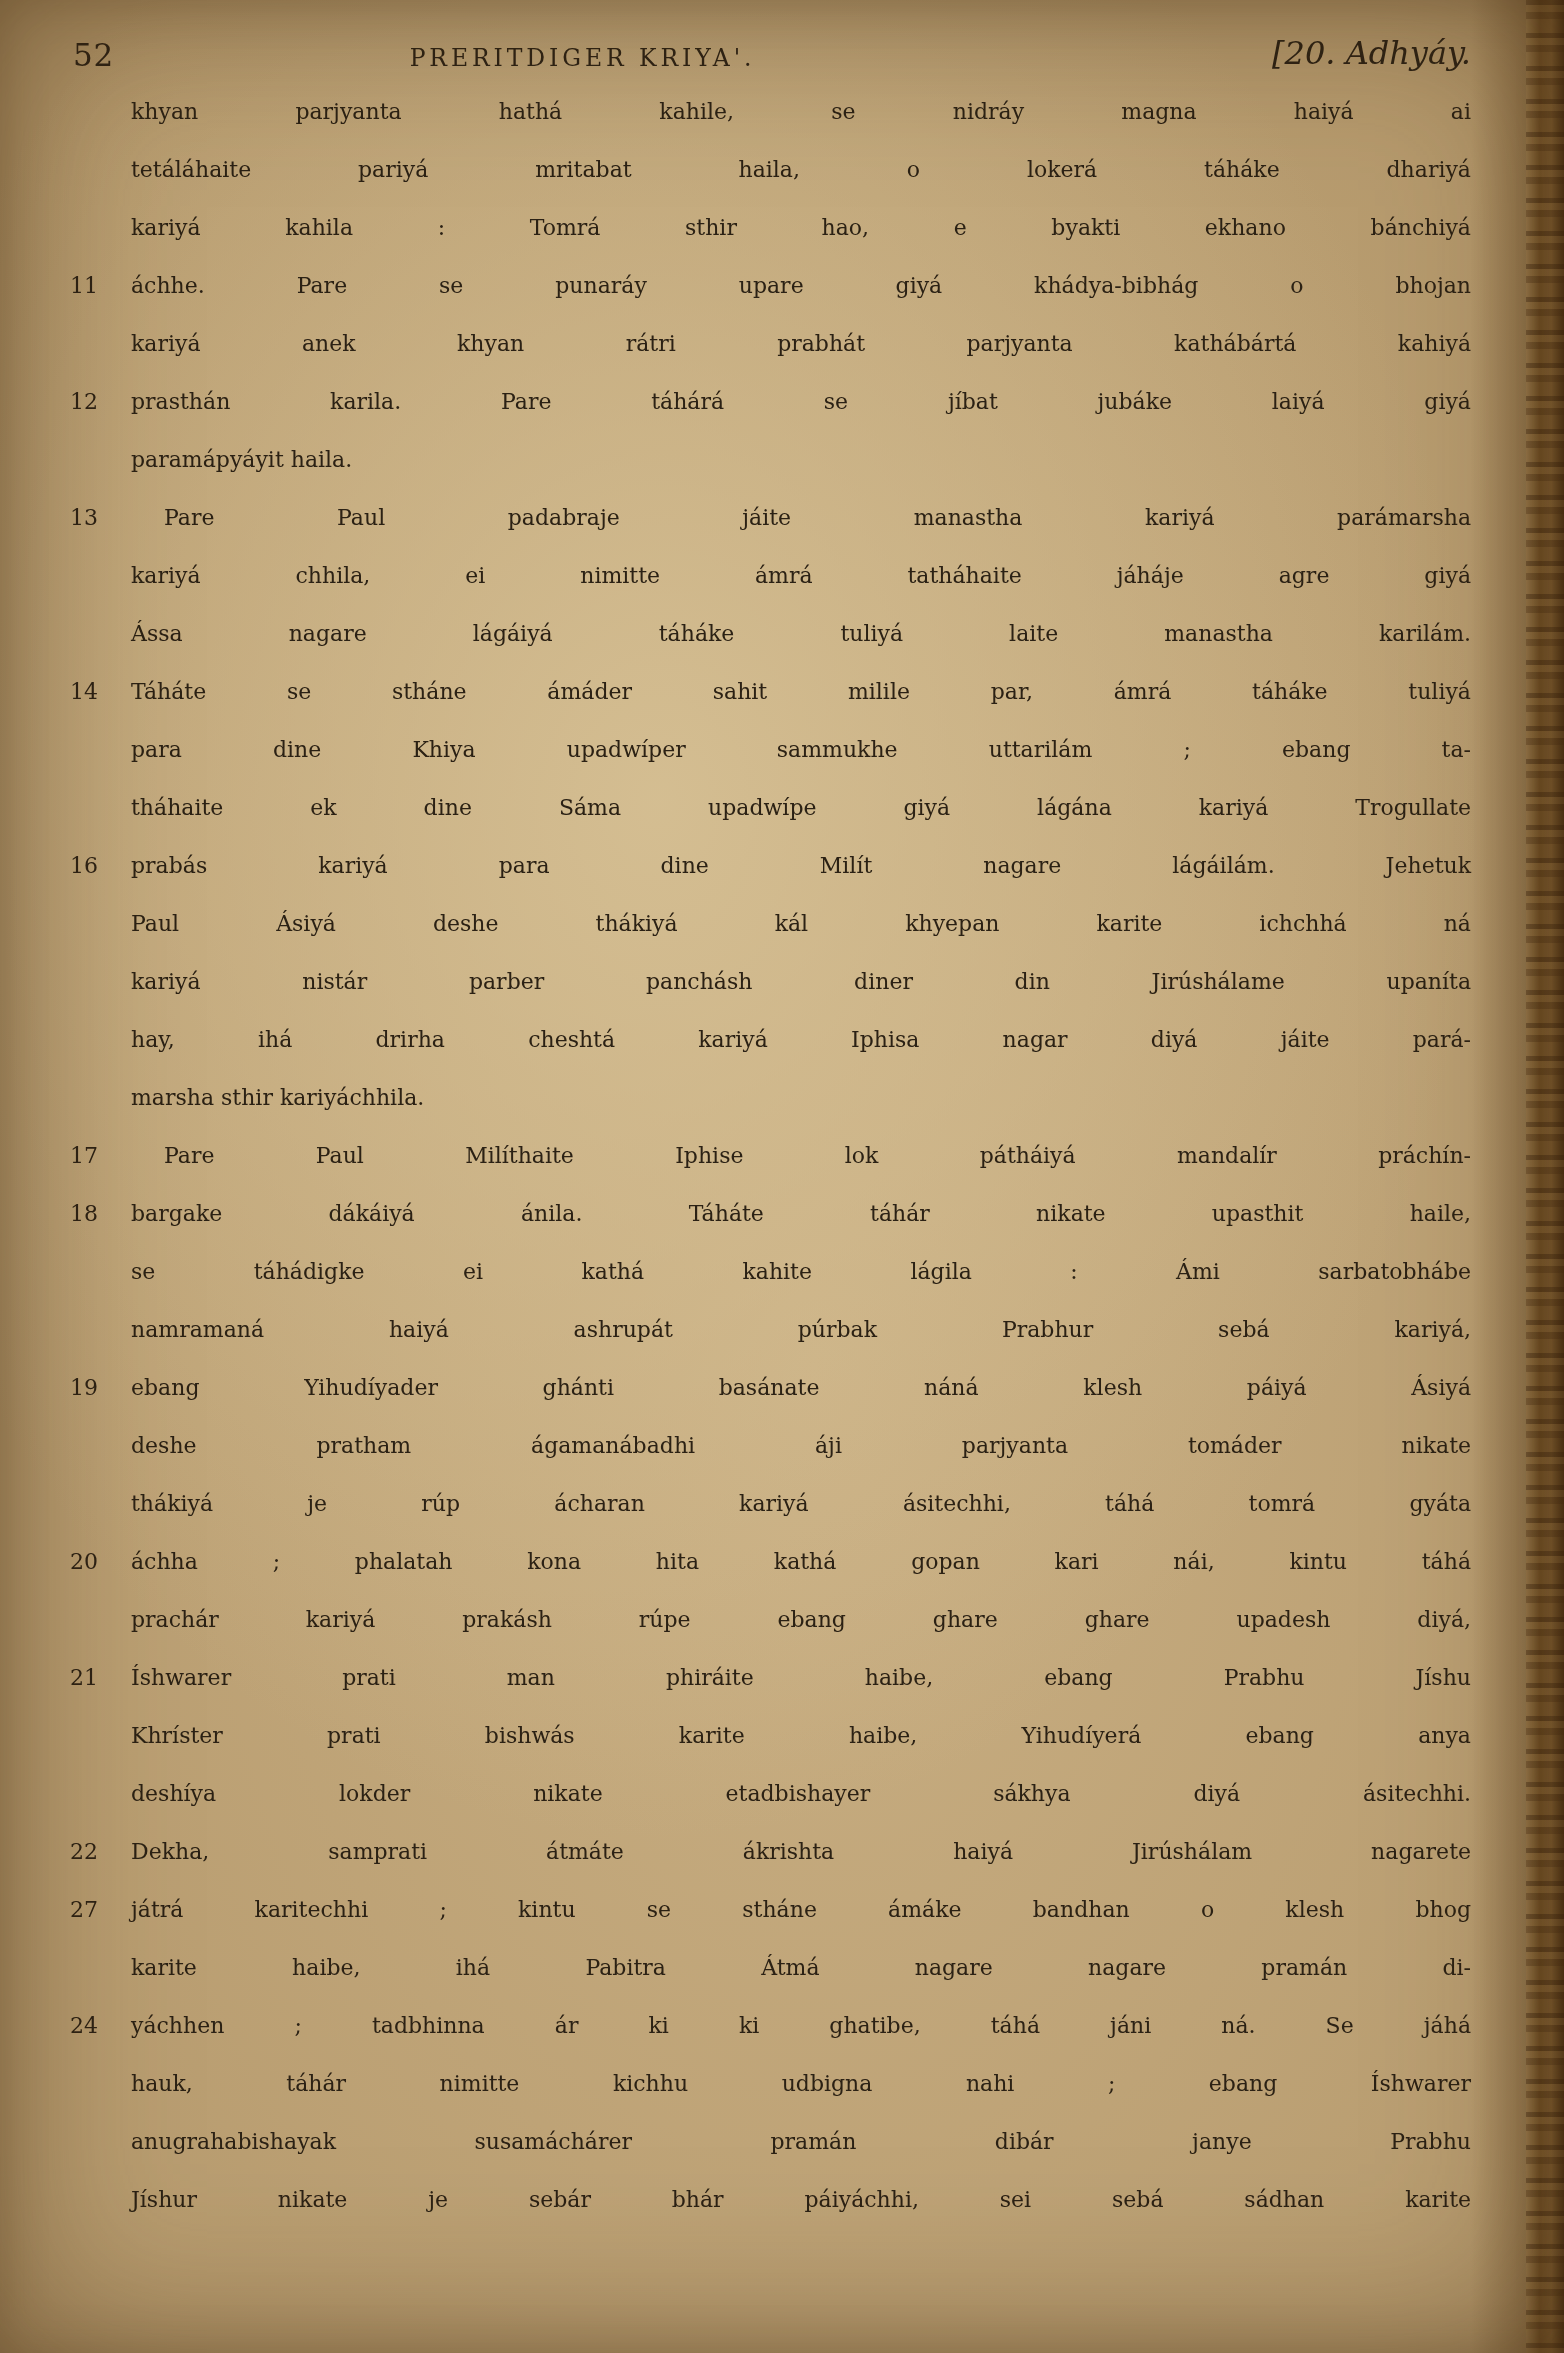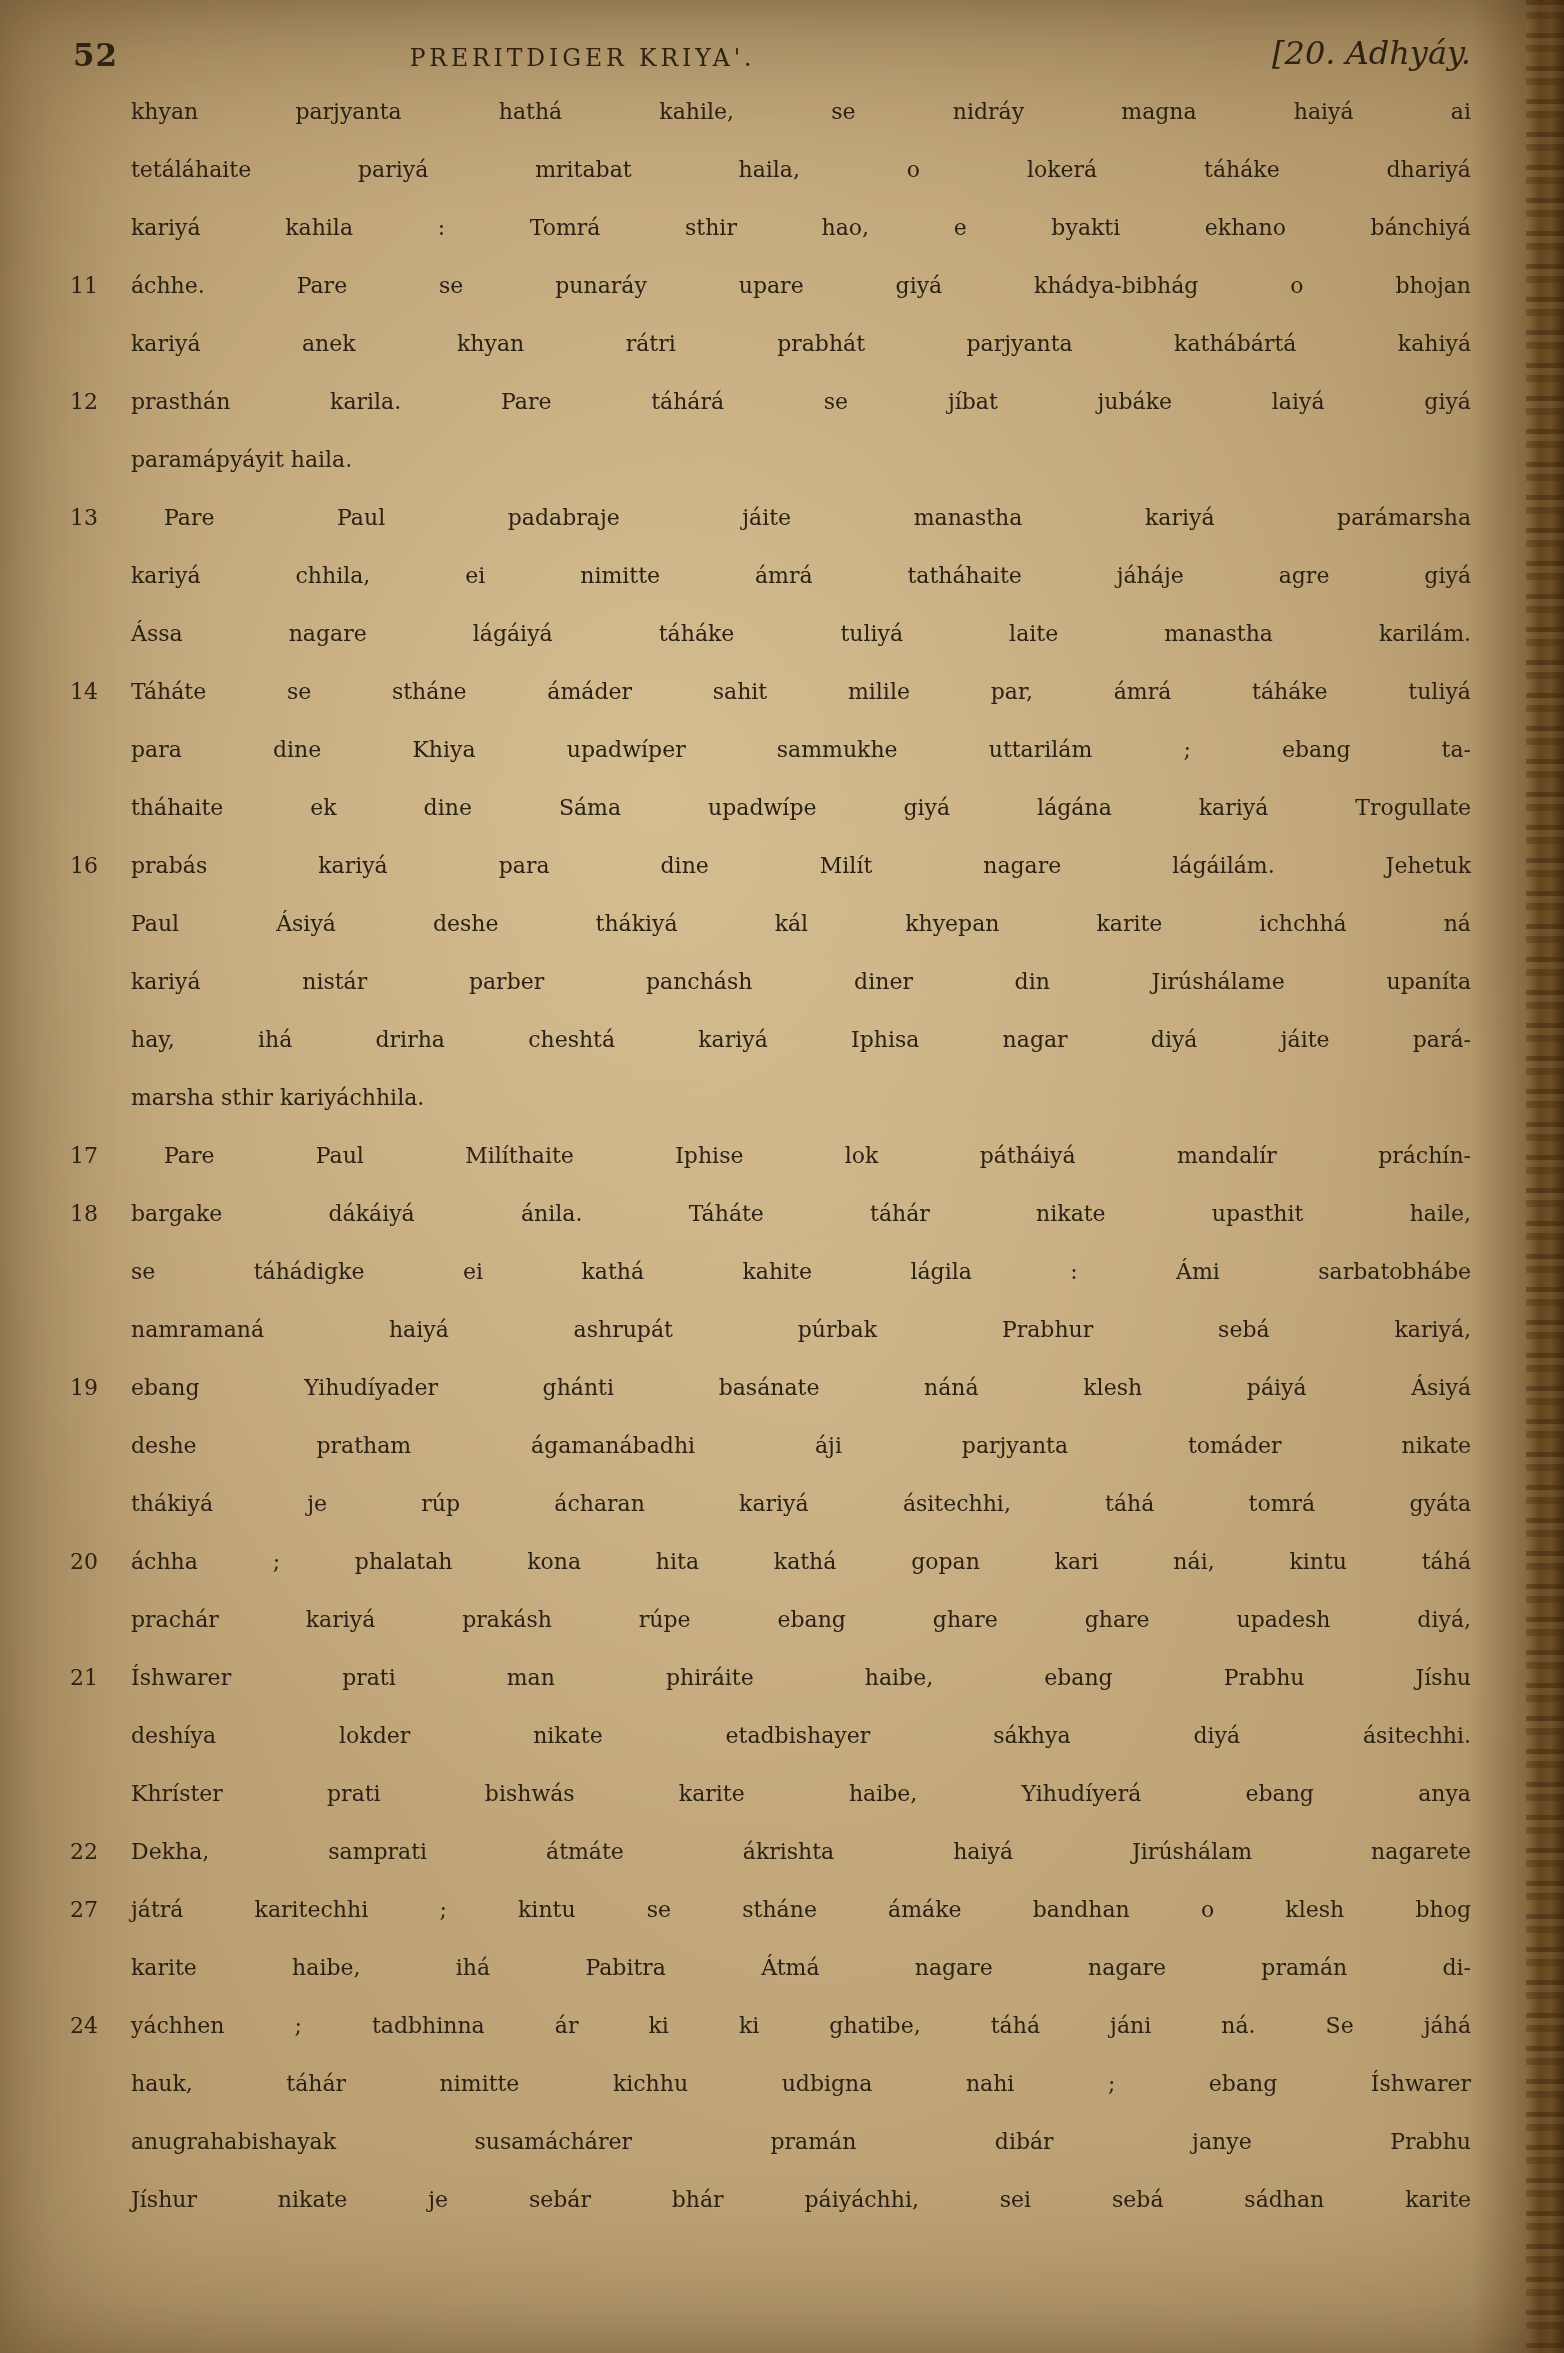--- a/index.html
+++ b/index.html
@@ -31,21 +31,21 @@
         rgba(150,115,65,0.25) 4.7px, rgba(150,115,65,0.25) 12.5px,
         rgba(60,35,12,0.30) 12.5px, rgba(60,35,12,0.30) 19px,
         rgba(0,0,0,0) 19px, rgba(0,0,0,0) 33px),
       linear-gradient(90deg, #9a7c4e 0%, #6f4f26 35%, #7d5c30 65%, #452c12 100%);
   }
   .header {
     position: absolute; left: 70px; top: 31px; width: 1401px; height: 55px;
   }
   .pagenum {
     position: absolute; left: 3.1px; top: 6.3px;
-    font-size: 31px; font-weight: bold; letter-spacing: 0.8px;
+    font-size: 31px; font-weight: normal; letter-spacing: 0.8px;
   }
   .running {
     position: absolute; left: 278px; top: 12.5px; width: 469px;
     text-align: center; font-size: 23.5px; font-weight: normal; letter-spacing: 3.9px;
   }
   .chapref {
     position: absolute; right: 0; top: 3.1px;
     font-style: italic; font-size: 32px;
   }
   .textbody {
@@ -179,25 +179,25 @@
       <div class="line">
         <span class="vnum"></span>
         <span class="ltext">prachár kariyá prakásh rúpe ebang ghare ghare upadesh diyá,</span>
       </div>
       <div class="line">
         <span class="vnum">21</span>
         <span class="ltext">Íshwarer prati man phiráite haibe, ebang Prabhu Jíshu</span>
       </div>
       <div class="line">
         <span class="vnum"></span>
+        <span class="ltext">Khríster prati bishwás karite haibe, Yihudíyerá ebang anya</span>
+      </div>
+      <div class="line">
+        <span class="vnum"></span>
         <span class="ltext">deshíya lokder nikate etadbishayer sákhya diyá ásitechhi.</span>
-      </div>
-      <div class="line">
-        <span class="vnum"></span>
-        <span class="ltext">Khríster prati bishwás karite haibe, Yihudíyerá ebang anya</span>
       </div>
       <div class="line">
         <span class="vnum">22</span>
         <span class="ltext">Dekha, samprati átmáte ákrishta haiyá Jirúshálam nagarete</span>
       </div>
       <div class="line">
         <span class="vnum">27</span>
         <span class="ltext">játrá karitechhi ;  kintu se stháne ámáke bandhan o klesh bhog</span>
       </div>
       <div class="line">

